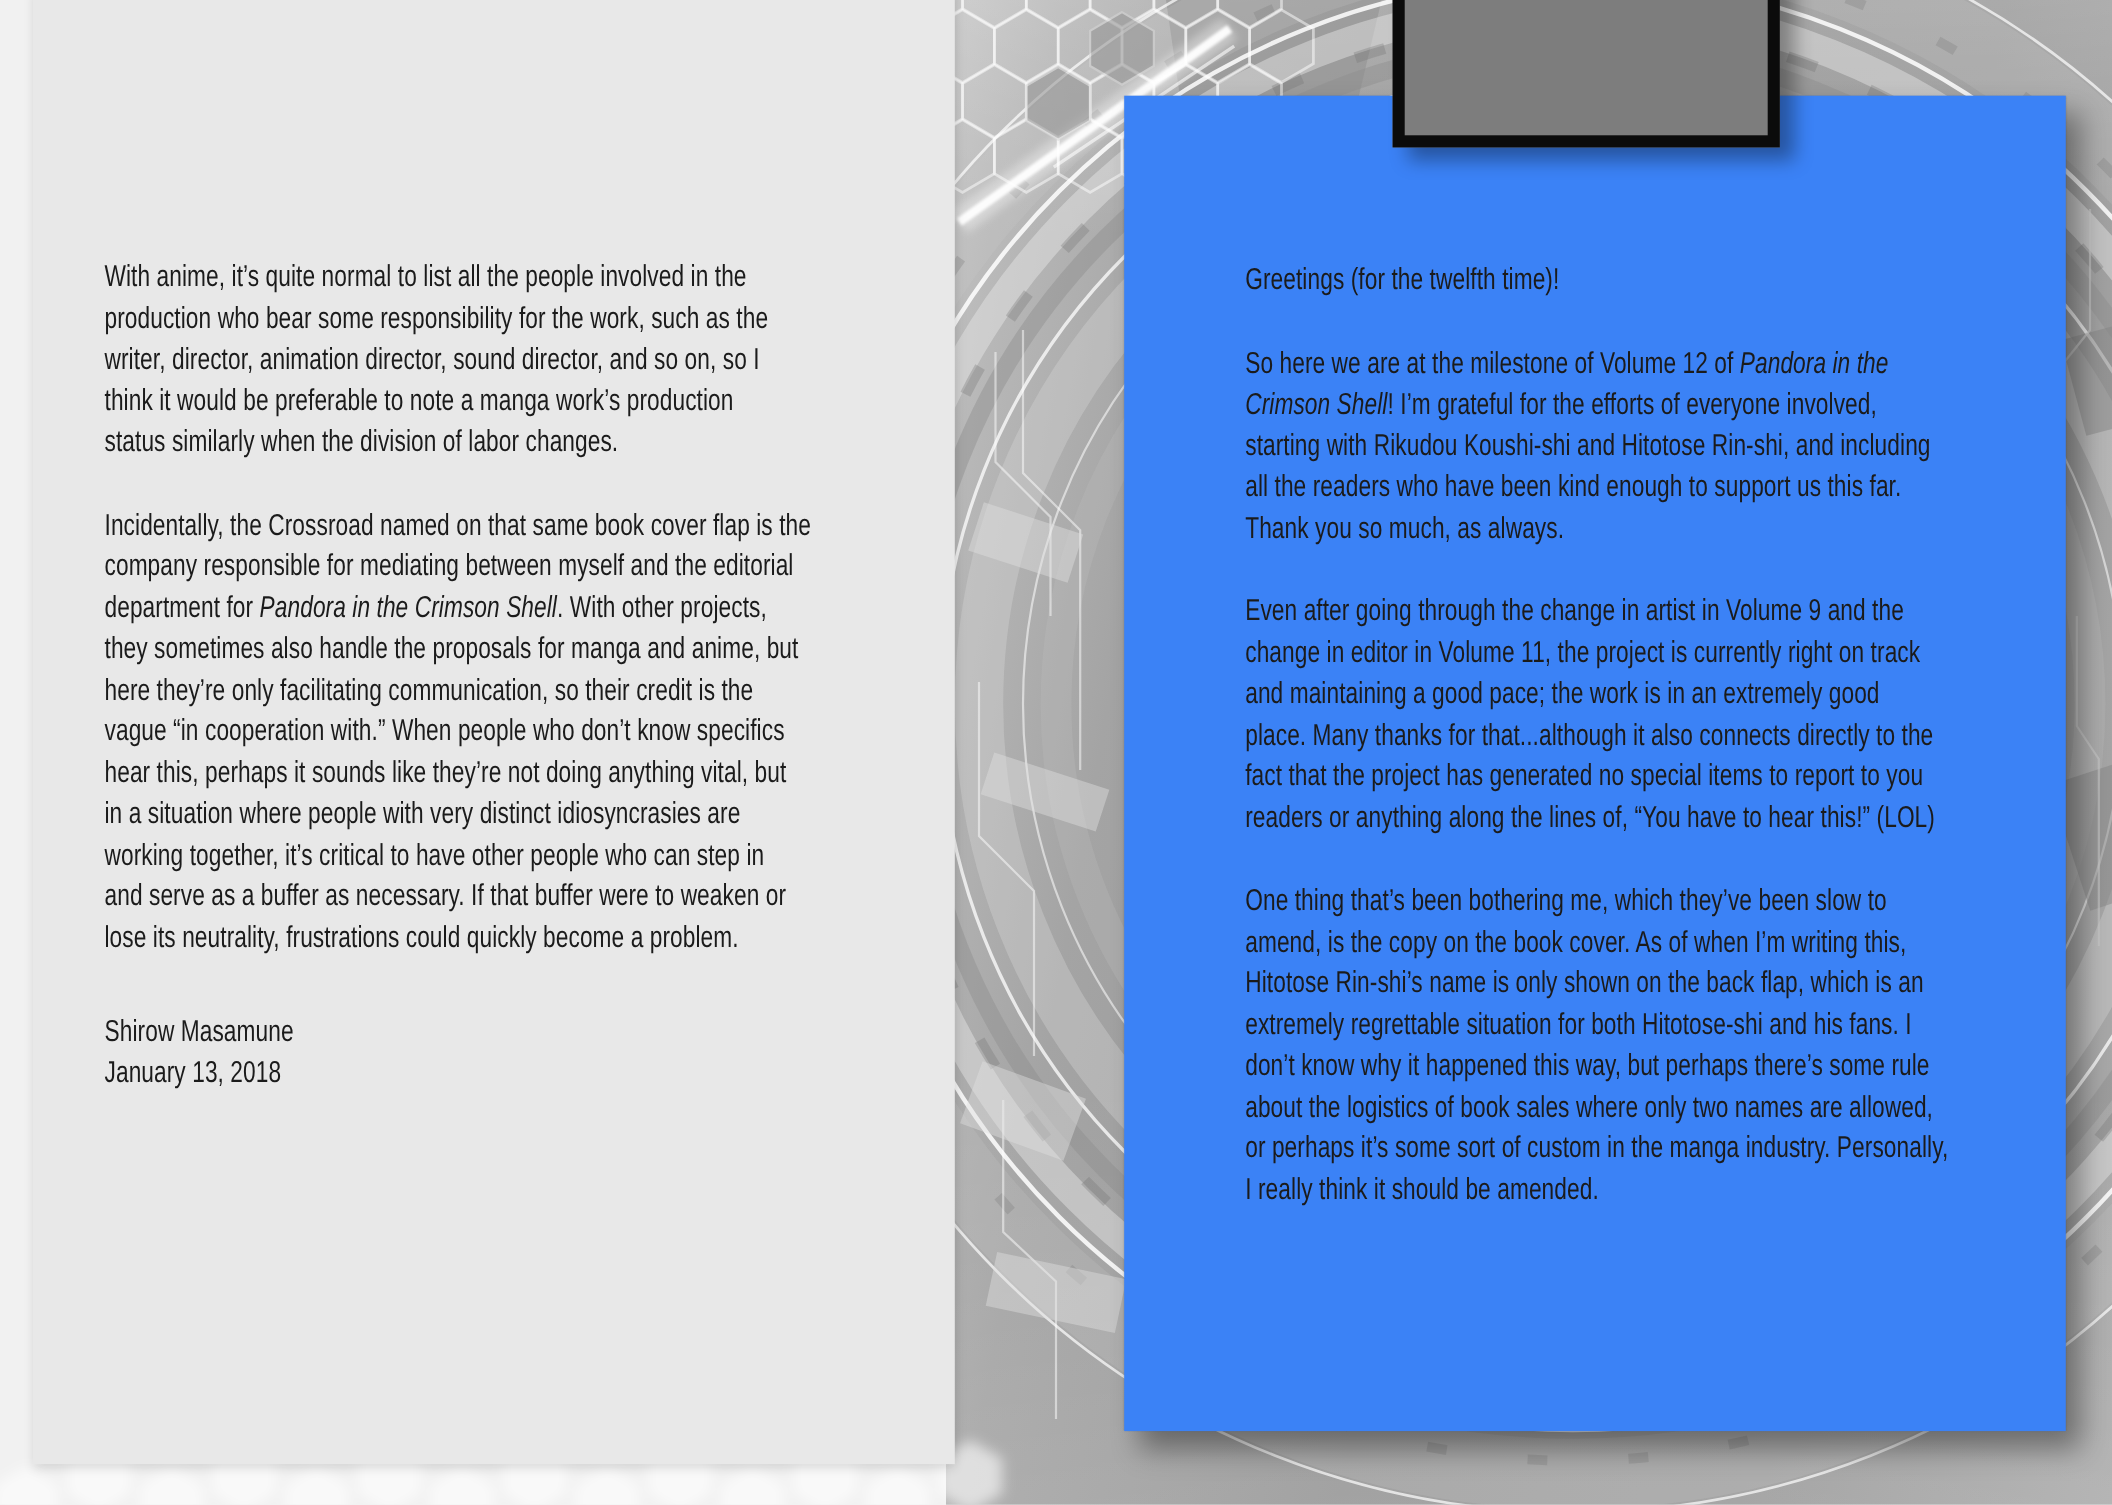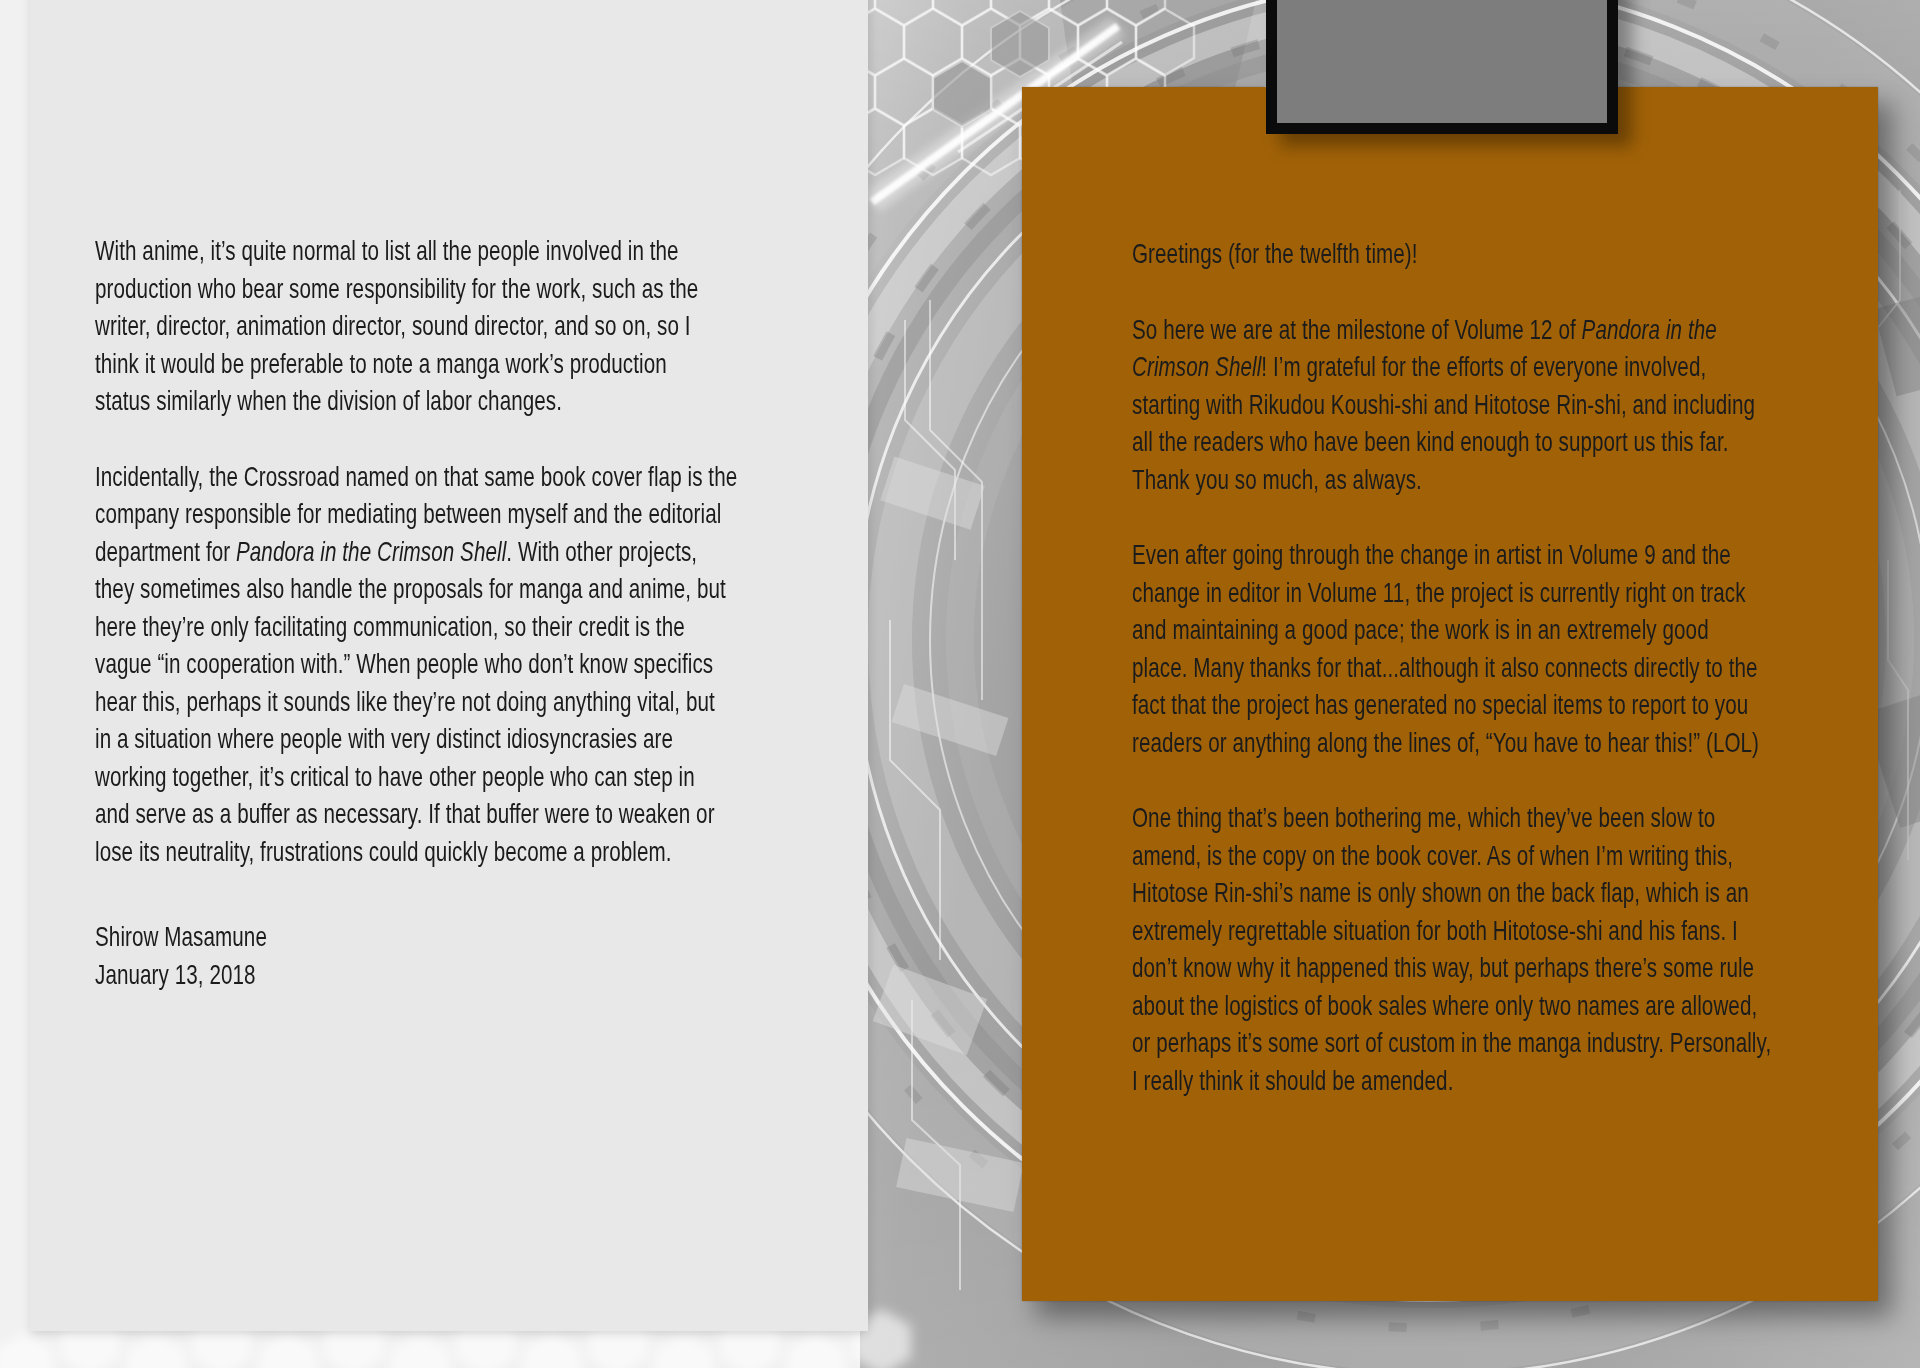--- a/index.html
+++ b/index.html
@@ -21,21 +21,21 @@
   .hxb{fill:#ffffff;stroke:none;opacity:.6;}
   
   .left-page{
     position:absolute;left:30px;top:-12px;width:838px;height:1343px;z-index:2;
     background:#e8e8e8;
     box-shadow:0 4px 9px rgba(0,0,0,.10), 4px 0 10px rgba(0,0,0,.05);
   }
   
   .card{
     position:absolute;left:1022px;top:87px;width:856px;height:1214px;z-index:2;
-    background:#a16207;
+    background:#3b82f6;
     box-shadow:14px 16px 24px rgba(0,0,0,.38), 0 0 2px rgba(0,0,0,.25);
   }
   
   .photo{
     position:absolute;left:1266px;top:-44px;width:330px;height:156px;z-index:3;
     background:#7d7d7d;border:11px solid #0b0b0b;
     box-shadow:14px 12px 16px rgba(0,0,0,.35);
   }
   
   .condensed{transform:scaleX(.75);transform-origin:0 0;width:133%;}

